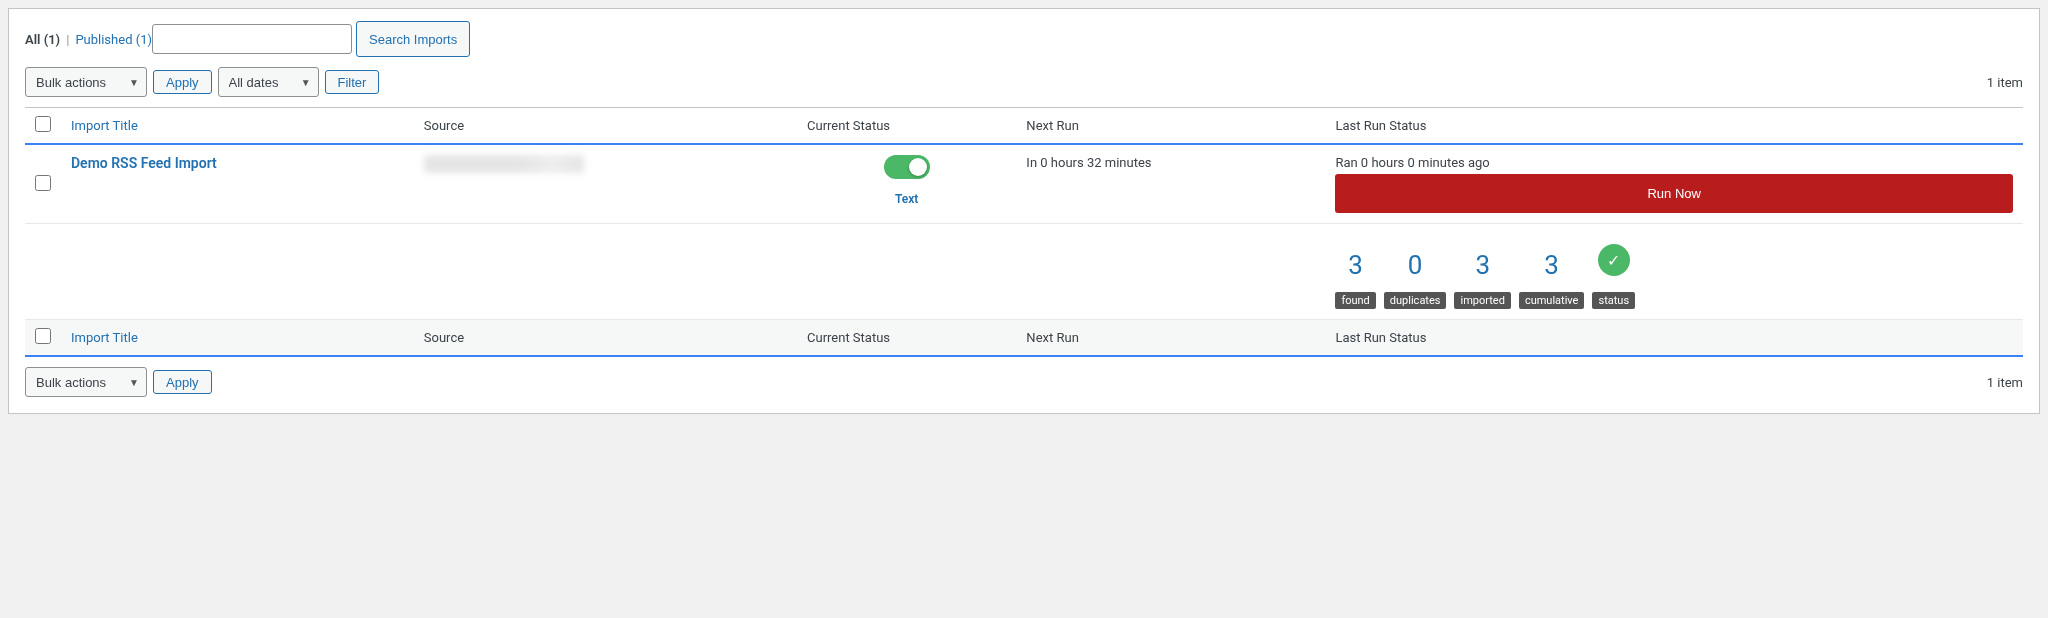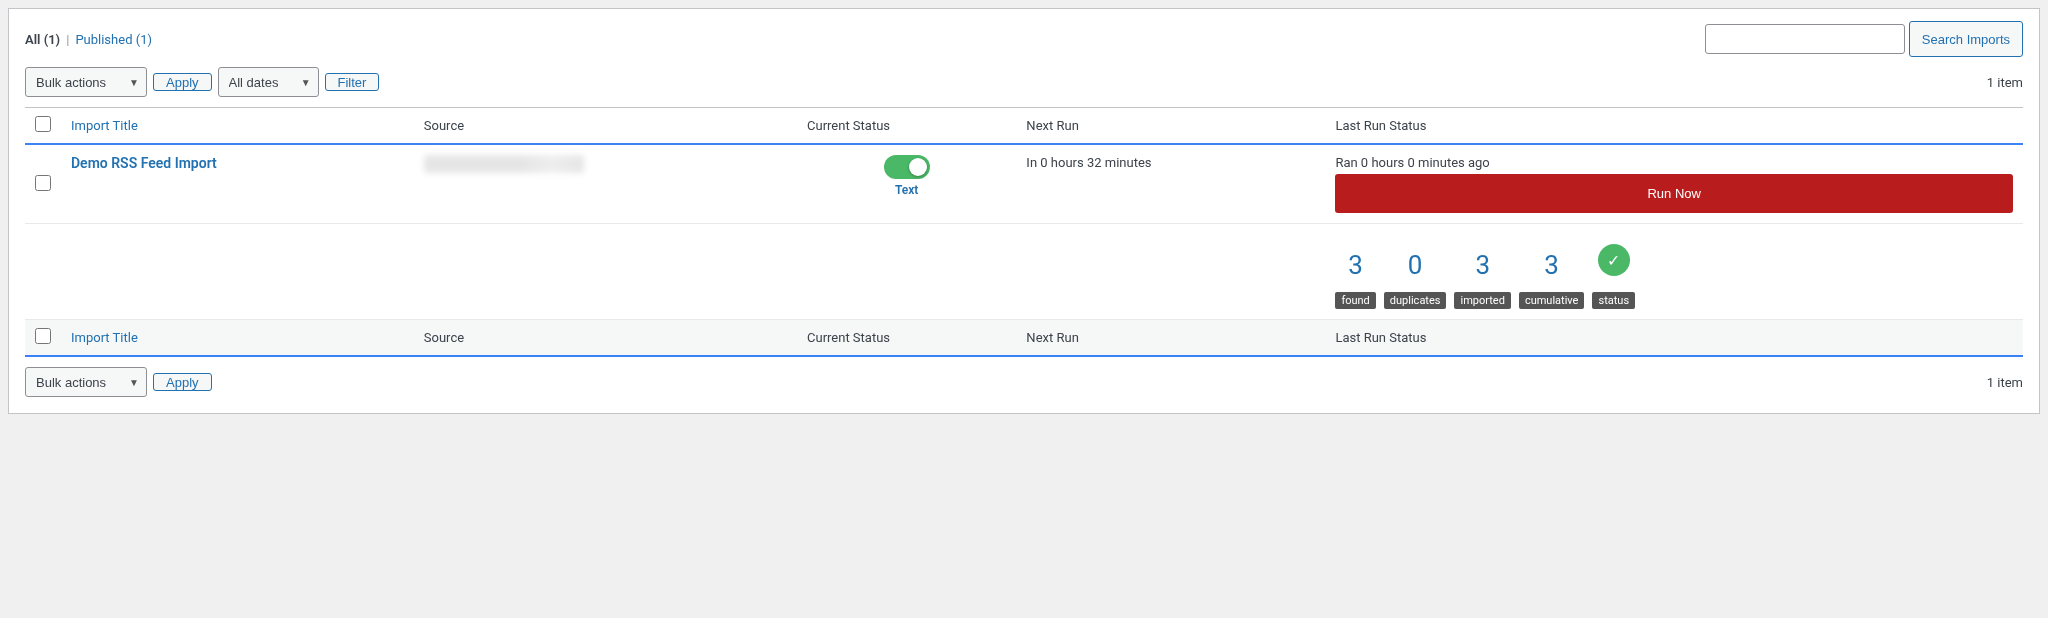--- a/index.html
+++ b/index.html
@@ -14,21 +14,20 @@
       background: #fff;
       margin: 8px;
       padding: 12px 16px 16px;
       border: 1px solid #c3c4c7;
     }
 
     
     .top-bar {
       display: flex;
       align-items: center;
-      justify-content: space-between;
       margin-bottom: 10px;
     }
     .filter-links {
       display: flex;
       align-items: center;
       gap: 6px;
       font-size: 13px;
     }
     .filter-links .all-link { font-weight: 600; color: #3c434a; }
     .filter-links .sep { color: #999; }
@@ -90,21 +89,21 @@
     .chevron-icon {
       position: absolute;
       right: 8px;
       top: 50%;
       transform: translateY(-50%);
       pointer-events: none;
       color: #555;
       font-size: 10px;
     }
     .apply-btn, .filter-btn {
-      height: 18px;
+      height: 24px;
       padding: 0 12px;
       background: #f6f7f7;
       border: 1px solid #2271b1;
       border-radius: 3px;
       color: #2271b1;
       cursor: pointer;
       font-size: 13px;
       font-weight: 500;
     }
     .item-count {
@@ -143,21 +142,21 @@
       text-decoration: none;
       font-weight: 600;
       font-size: 14px;
     }
 
     
     .toggle-wrap {
       display: flex;
       flex-direction: column;
       align-items: center;
-      gap: 4px;
+      gap: 13px;
     }
     .toggle {
       position: relative;
       width: 46px;
       height: 24px;
       cursor: pointer;
     }
     .toggle-track {
       position: absolute;
       inset: 0;

